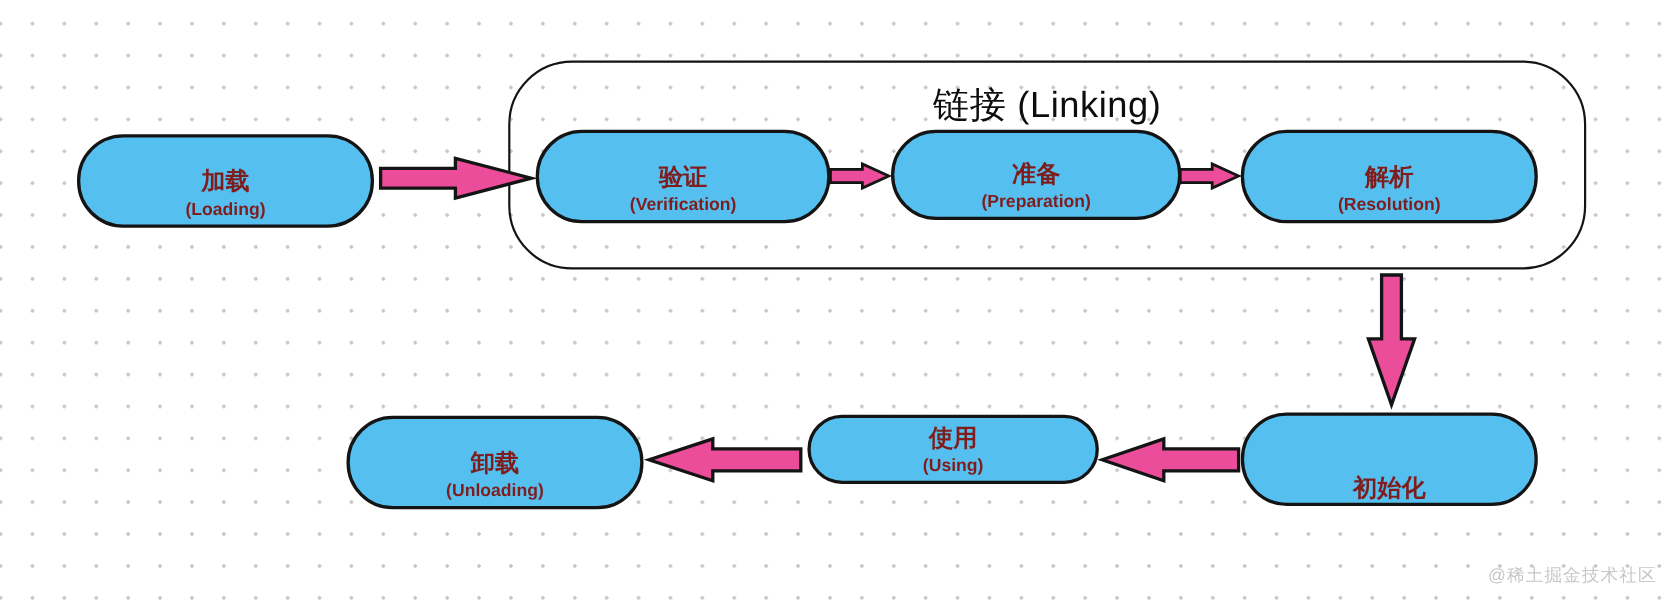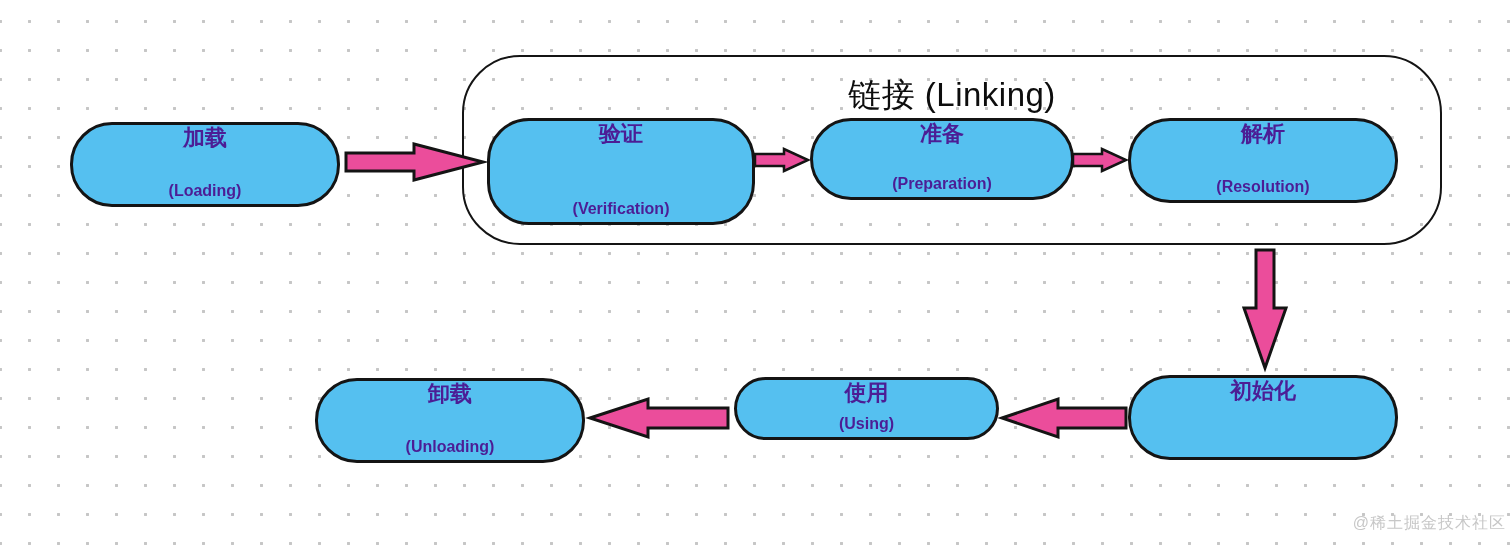--- a/index.html
+++ b/index.html
@@ -20,23 +20,23 @@
   .linking-group{
     position:absolute;left:462px;top:55px;width:980px;height:190px;
     border:2.5px solid var(--outline);border-radius:58px;
     background:transparent;z-index:1;box-sizing:border-box;
   }
   .linking-title{
     position:absolute;left:0;right:0;top:16px;text-align:center;
     font-size:33px;font-weight:normal;color:#0d0d0d;letter-spacing:0.5px;
   }
   .node{
-    position:absolute;display:flex;flex-direction:column;align-items:center;justify-content:space-between;
+    position:absolute;display:flex;flex-direction:column;align-items:center;justify-content:flex-end;
     background:var(--node-fill);border:3px solid var(--outline);border-radius:42px;
-    box-sizing:border-box;z-index:2;text-align:center;color:#4c1d95;
+    box-sizing:border-box;z-index:2;text-align:center;color:#7f1d1d;
   }
   .node .zh{font-size:22px;font-weight:bold;line-height:26px;}
   .node .en{font-size:16px;font-weight:bold;line-height:26px;}
   .arrow{position:absolute;z-index:3;overflow:visible;}
   .arrow polygon{fill:var(--arrow-fill);stroke:var(--outline);stroke-linejoin:miter;}
   .watermark{
     position:absolute;right:6px;bottom:16px;
     font-size:16px;color:var(--watermark);z-index:4;letter-spacing:1px;
   }
 </style>
@@ -45,21 +45,21 @@
 
 <div class="linking-group">
   <div class="linking-title">链接 (Linking)</div>
 </div>
 
 <div class="node" style="left:70px;top:122px;width:270px;height:85px">
   <div class="zh">加载</div>
   <div class="en">(Loading)</div>
 </div>
 
-<div class="node" style="left:487px;top:118px;width:268px;height:107px">
+<div class="node" style="left:487px;top:118px;width:268px;height:85px">
   <div class="zh">验证</div>
   <div class="en">(Verification)</div>
 </div>
 
 <div class="node" style="left:810px;top:118px;width:264px;height:82px">
   <div class="zh">准备</div>
   <div class="en">(Preparation)</div>
 </div>
 
 <div class="node" style="left:1128px;top:118px;width:270px;height:85px">

